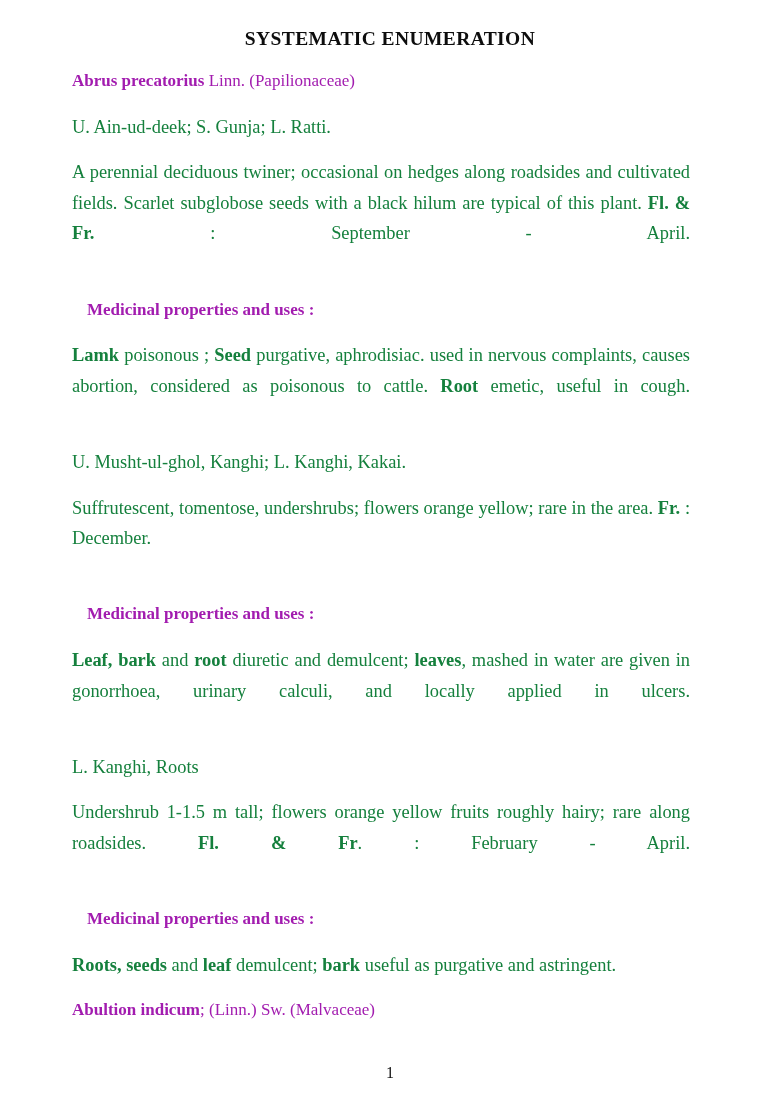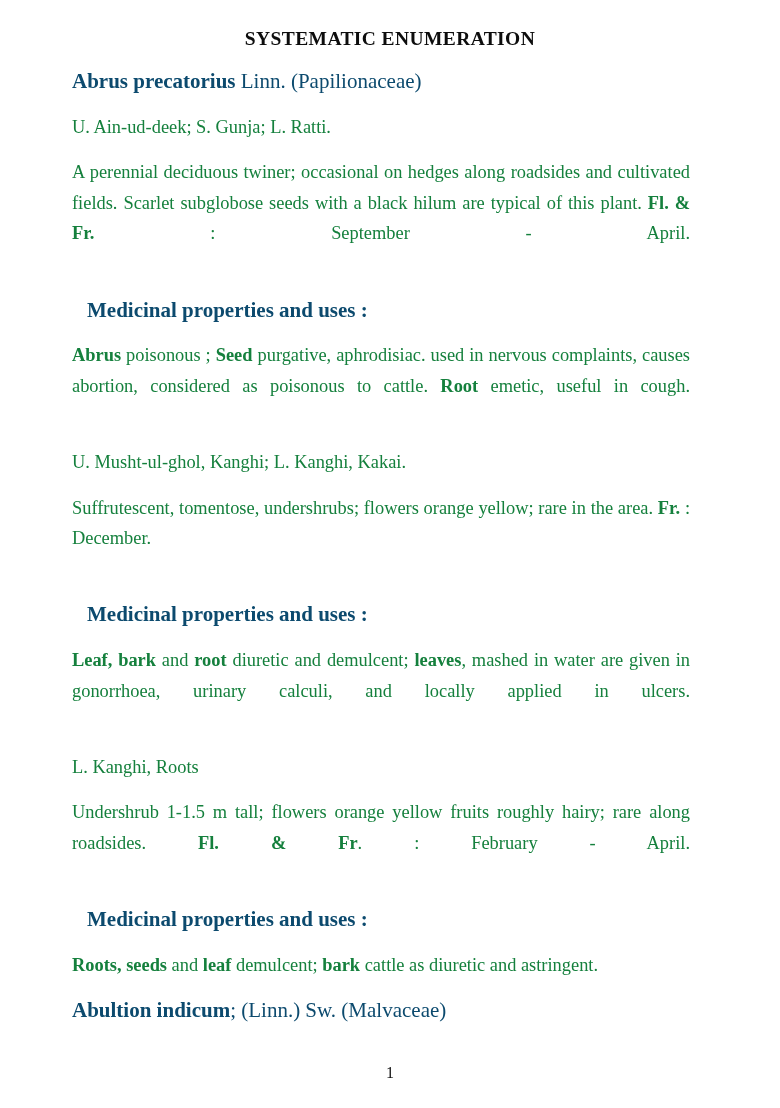--- a/index.html
+++ b/index.html
@@ -64,25 +64,25 @@
   }
 
   .para.nojust {
     text-align: left;
   }
   .para.nojust::after {
     content: none;
   }
 
   .heading {
-    font-size: 21px;
+    font-size: 17px;
     line-height: 30.6px;
     margin: 0 0 15px 0;
     text-align: left;
-    color: #0c4a6e;
+    color: #a21caf;
   }
 
   .species {
     font-weight: bold;
   }
 
   b, .b {
     font-weight: bold;
   }
 
@@ -111,39 +111,39 @@
   <div class="content">
 
     <p class="heading"><span class="species">Abrus precatorius</span><span> Linn. (Papilionaceae)</span></p>
 
     <p class="para nojust">U. Ain-ud-deek; S. Gunja; L. Ratti.</p>
 
     <p class="para"><span>A perennial deciduous twiner; occasional on hedges along roadsides and cultivated fields. Scarlet subglobose seeds with a black hilum are typical of this plant. </span><b>Fl. &amp; Fr.</b><span>  : September - April.</span></p>
 
     <p class="heading sub-heading">Medicinal properties and uses :</p>
 
-    <p class="para"><b>Abrus</b><span> poisonous ; </span><b>Seed</b><span> purgative, aphrodisiac. used in nervous complaints, causes abortion, considered as poisonous to cattle. </span><b>Root</b><span> emetic, useful in cough.</span></p>
+    <p class="para"><b>Lamk</b><span> poisonous ; </span><b>Seed</b><span> purgative, aphrodisiac. used in nervous complaints, causes abortion, considered as poisonous to cattle. </span><b>Root</b><span> emetic, useful in cough.</span></p>
 
 
     <p class="para nojust">U. Musht-ul-ghol, Kanghi; L. Kanghi, Kakai.</p>
 
     <p class="para"><span>Suffrutescent, tomentose, undershrubs; flowers orange yellow; rare in the area. </span><b>Fr.</b><span> : December.</span></p>
 
     <p class="heading sub-heading">Medicinal properties and uses :</p>
 
     <p class="para"><b>Leaf, bark</b><span> and </span><b>root</b><span> diuretic and demulcent; </span><b>leaves</b><span>, mashed in water are given in gonorrhoea, urinary calculi, and locally applied in ulcers.</span></p>
 
 
     <p class="para nojust">L. Kanghi, Roots</p>
 
     <p class="para"><span>Undershrub 1-1.5 m tall; flowers orange yellow fruits roughly hairy; rare along roadsides. </span><b>Fl. &amp; Fr</b><span>. : February - April.</span></p>
 
     <p class="heading sub-heading">Medicinal properties and uses :</p>
 
-    <p class="para nojust"><b>Roots, seeds</b><span> and </span><b>leaf</b><span> demulcent; </span><b>bark</b><span> cattle as diuretic and astringent.</span></p>
+    <p class="para nojust"><b>Roots, seeds</b><span> and </span><b>leaf</b><span> demulcent; </span><b>bark</b><span> useful as purgative and astringent.</span></p>
 
     <p class="heading"><span class="species">Abultion indicum</span><span>; (Linn.) Sw. (Malvaceae)</span></p>
 
   </div>
 
   <div class="page-number">1</div>
 
 </div>
 
 </body></html>

